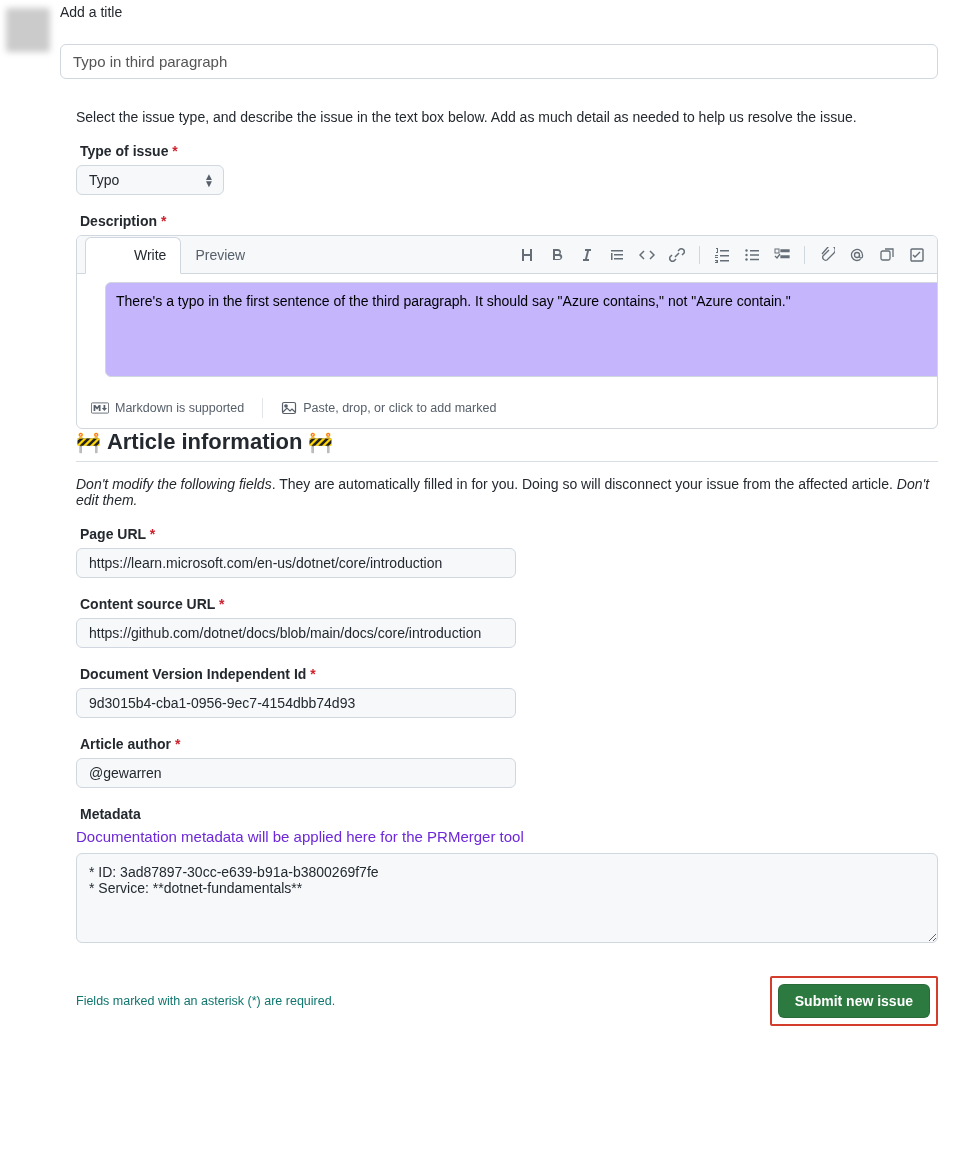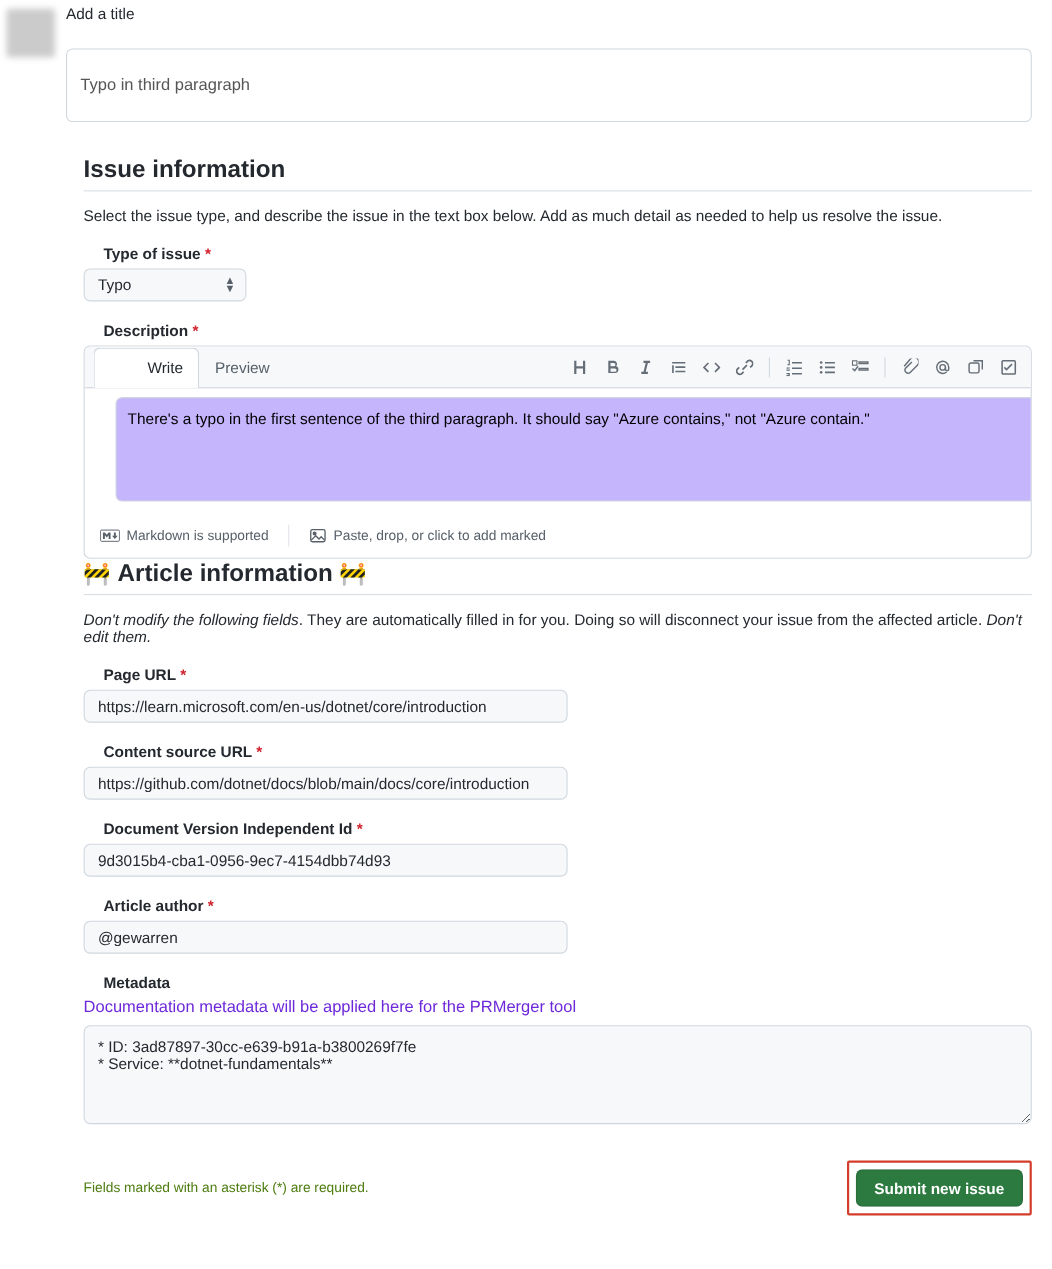--- a/index.html
+++ b/index.html
@@ -25,21 +25,21 @@
     margin-top: 4px;
   }
   .main { flex: 1; min-width: 0; }
   .title-label {
     font-size: 14px;
     font-weight: 400;
     margin-bottom: 24px;
   }
   .title-input {
     width: 100%;
-    padding: 24px 12px;
+    padding: 8px 12px;
     font-size: 15px;
     border: 1px solid #d0d7de;
     border-radius: 6px;
     background: #fff;
     color: #555;
   }
   .inner {
     margin-left: 16px;
     margin-top: 30px;
   }
@@ -51,21 +51,21 @@
     border-bottom: 1px solid #d8dee4;
   }
   .section-desc {
     margin: 14px 0 18px 0;
     font-size: 14px;
     color: #24292f;
   }
   .field-label {
     font-size: 14px;
     font-weight: 600;
-    margin: 12px 0 6px 18px;
+    margin: 12px 0 6px 4px;
   }
   .asterisk { color: #cf222e; }
   .select-wrap {
     position: relative;
     width: 148px;
     margin-bottom: 18px;
   }
   .select-wrap select {
     width: 100%;
     padding: 6px 28px 6px 12px;
@@ -178,21 +178,21 @@
     resize: vertical;
     color: #24292f;
   }
   .help-text { font-size: 15px; color: #6d28d9; margin: 2px 0 8px 0; }
   .bottom-row {
     display: flex;
     justify-content: space-between;
     align-items: center;
     margin-top: 30px;
   }
-  .footnote { font-size: 12.5px; color: #4d7c0f; }
+  .footnote { font-size: 12.5px; color: #0f766e; }
   .submit-wrap {
     border: 2px solid #d43c2b;
     padding: 6px;
     border-radius: 2px;
   }
   .submit-btn {
     background: #2c7a3f;
     color: #fff;
     font-size: 14px;
     font-weight: 600;
@@ -208,21 +208,20 @@
 </head>
 <body>
 
 <div class="wrap">
   <div class="avatar"></div>
   <div class="main">
     <div class="title-label">Add a title</div>
     <input type="text" class="title-input" value="Typo in third paragraph" style="">
 
     <div class="inner">
-      <h2 class="section-heading">Issue information</h2>
       <p class="section-desc">Select the issue type, and describe the issue in the text box below. Add as much detail as needed to help us resolve the issue.</p>
 
       <div class="field-label">
         <span>Type of issue</span> <span class="asterisk">*</span>
       </div>
       <div class="select-wrap">
         <select>
           <option>Typo</option>
         </select>
         <div class="chevrons">▲<br>▼</div>

